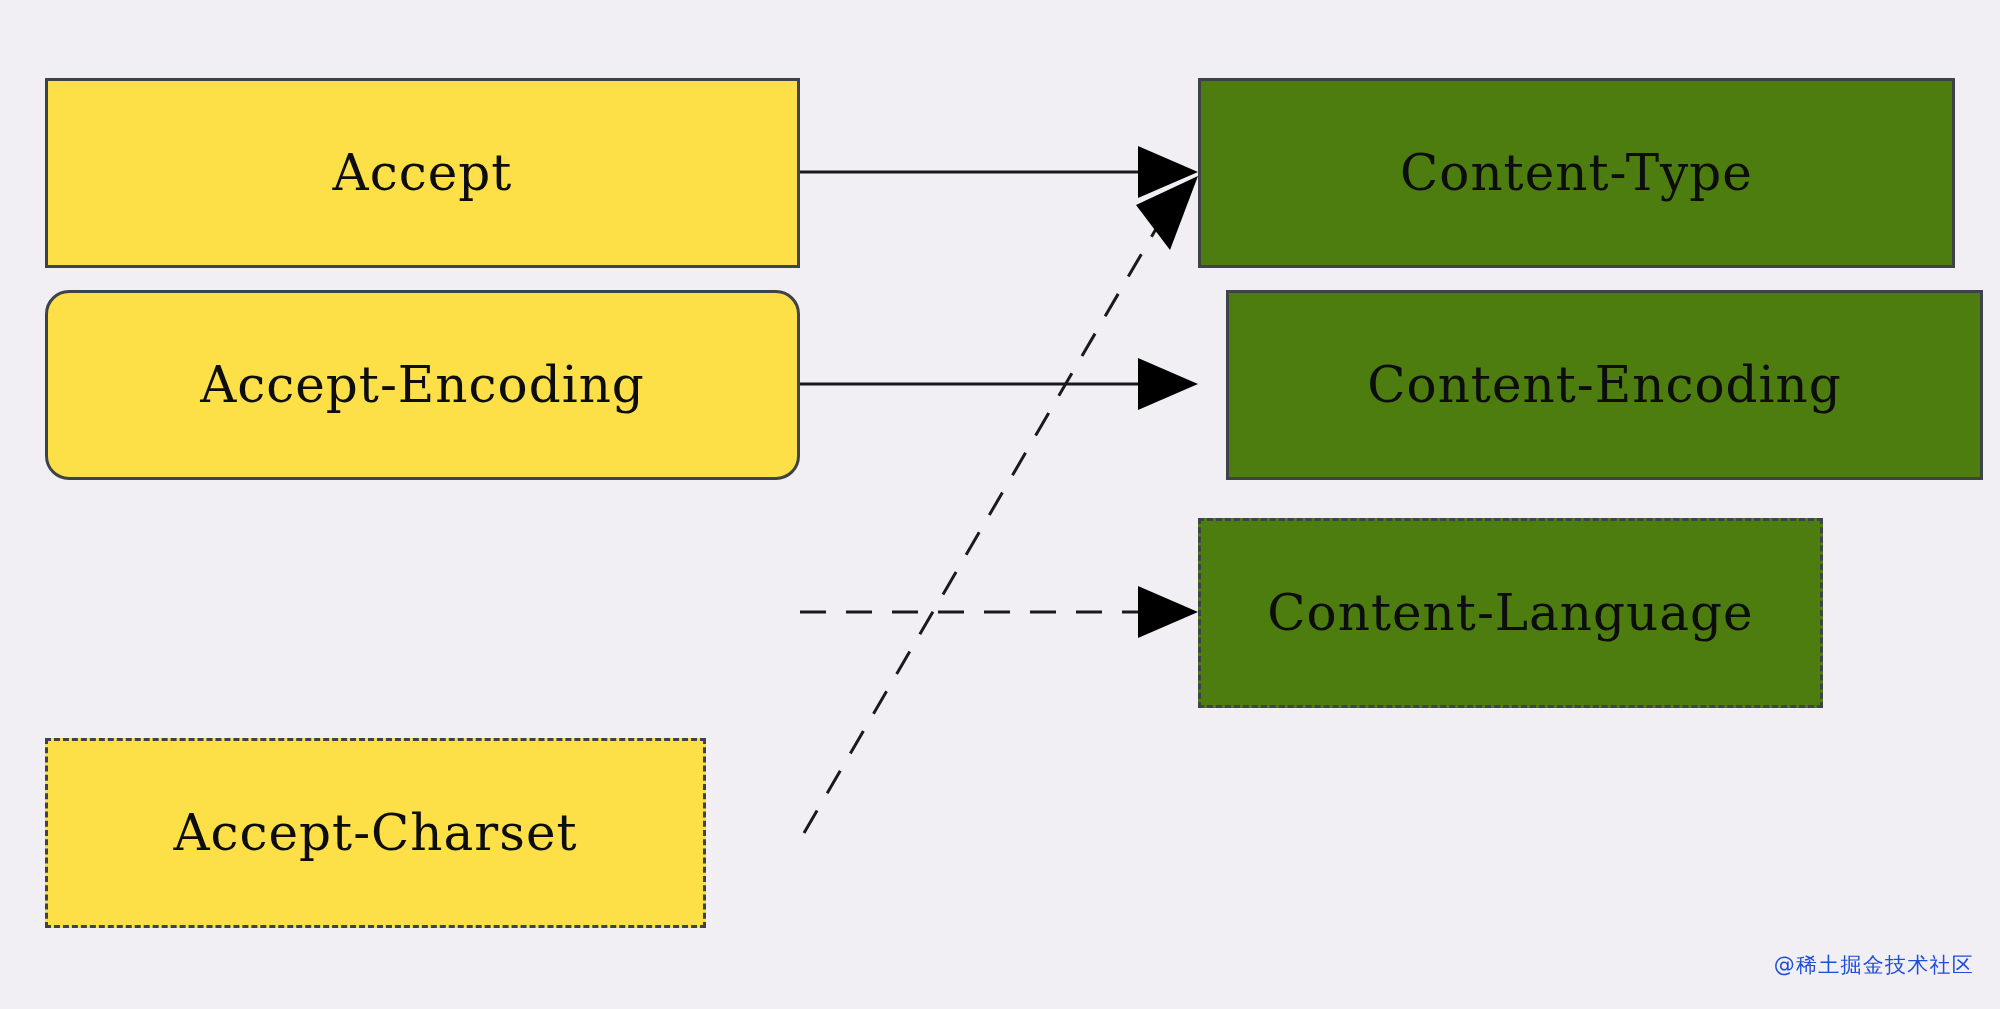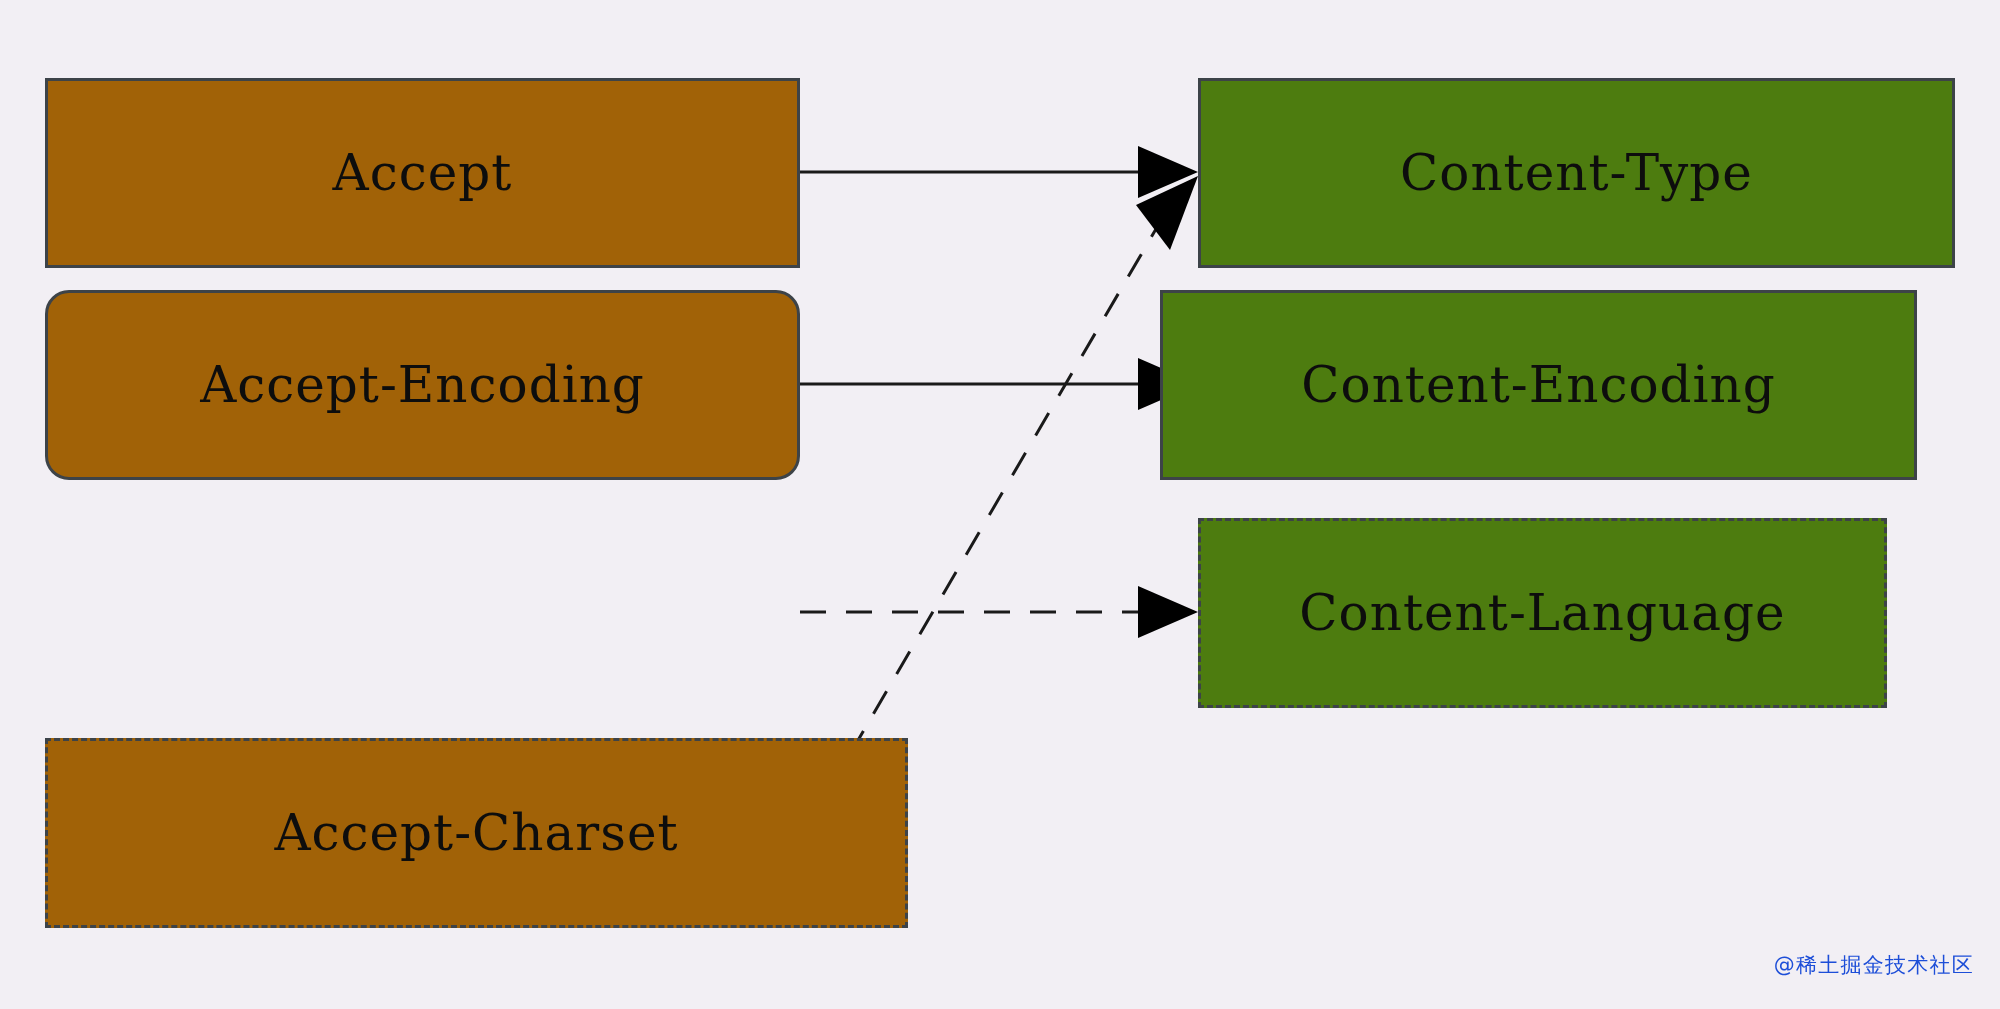--- a/index.html
+++ b/index.html
@@ -29,21 +29,21 @@
     display: flex;
     align-items: center;
     justify-content: center;
     border: 3px solid #3d4348;
     font-size: 50px;
     letter-spacing: 0.02em;
     color: #0d0d0d;
     font-family: "DejaVu Serif", serif;
   }
   .node.req {
-    background: #a16207;
+    background: #fde047;
   }
   .node.res {
     background: #4d7c0f;
   }
   .node.dashed {
     border-style: dashed;
     border-width: 3px;
   }
   .watermark {
     position: absolute;
@@ -85,31 +85,31 @@
 
   <div class="node req" style="left:45px; top:78px; width:755px; height:190px;">
     <span>Accept</span>
   </div>
 
   <div class="node req" style="left:45px; top:290px; width:755px; height:190px;border-radius:24px;">
     <span>Accept-Encoding</span>
   </div>
 
 
-  <div class="node req dashed" style="left:45px; top:738px; width:863px; height:190px;">
+  <div class="node req dashed" style="left:45px; top:738px; width:661px; height:190px;">
     <span>Accept-Charset</span>
   </div>
 
   <div class="node res" style="left:1198px; top:78px; width:757px; height:190px;">
     <span>Content-Type</span>
   </div>
 
-  <div class="node res" style="left:1160px; top:290px; width:757px; height:190px;">
+  <div class="node res" style="left:1226px; top:290px; width:757px; height:190px;">
     <span>Content-Encoding</span>
   </div>
 
-  <div class="node res dashed" style="left:1198px; top:518px; width:689px; height:190px;">
+  <div class="node res dashed" style="left:1198px; top:518px; width:625px; height:190px;">
     <span>Content-Language</span>
   </div>
 
   <div class="watermark">@稀土掘金技术社区</div>
 
 </div>
 
 </body></html>

